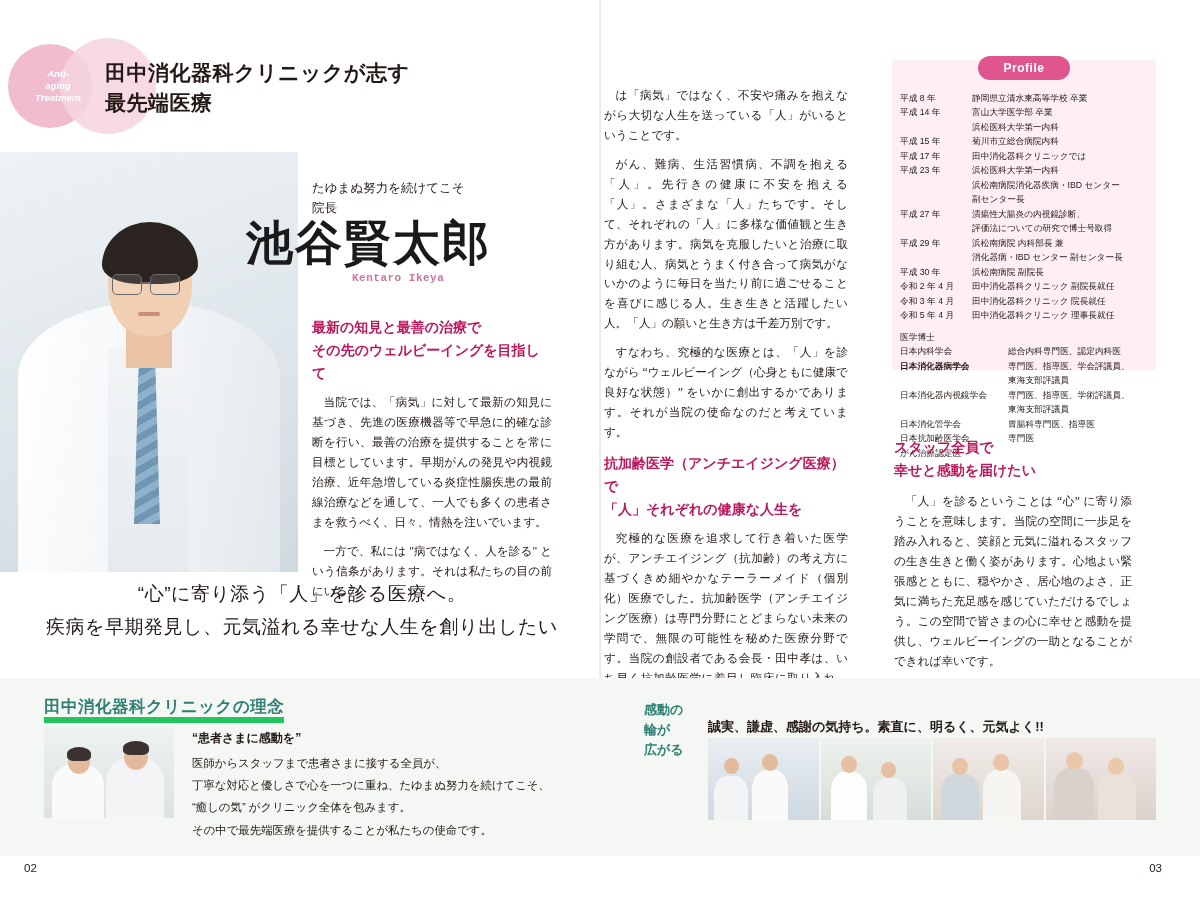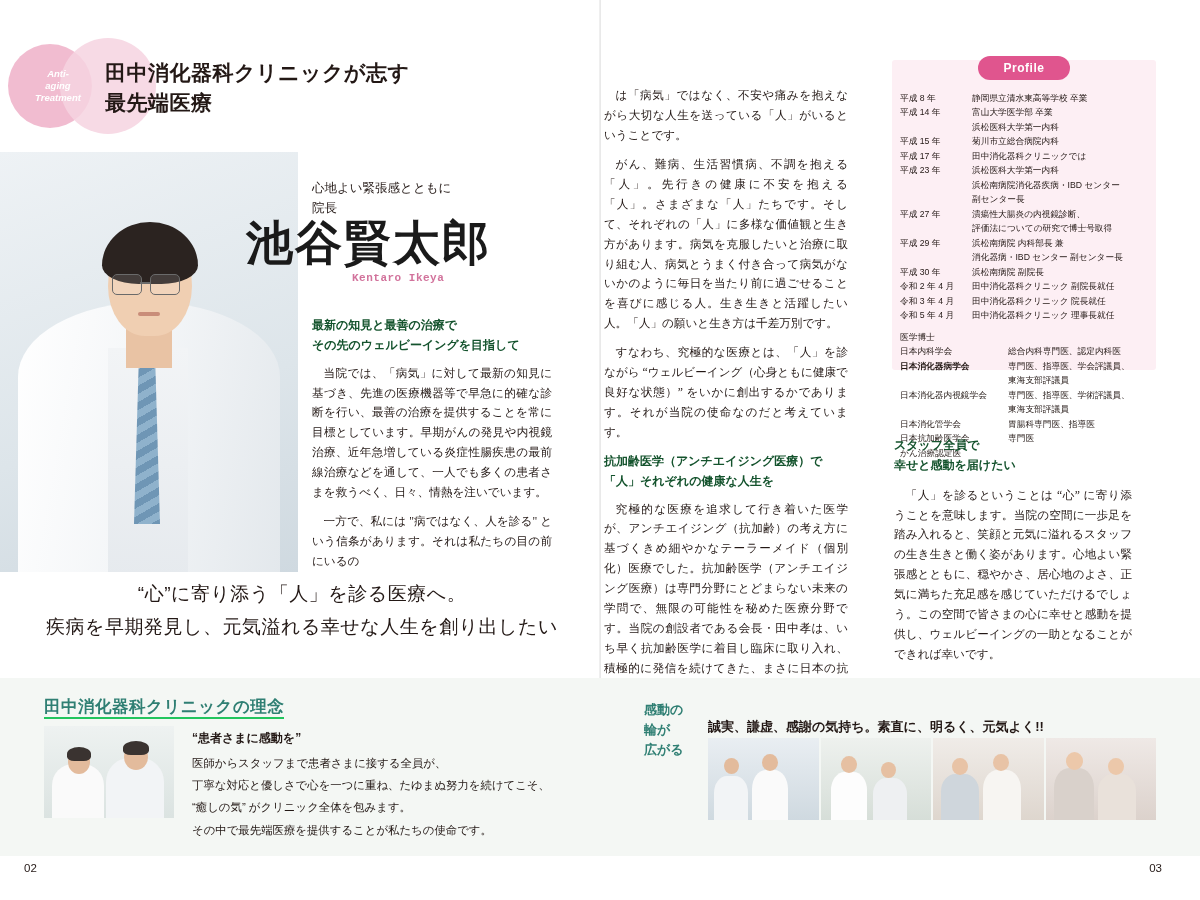--- a/index.html
+++ b/index.html
@@ -87,22 +87,22 @@
     font-size:47px;font-weight:bold;letter-spacing:2px;color:#1a1a1a;
   }
   .name-en{
     position:absolute;left:352px;top:272px;
     font-family:Liberation Mono, monospace;
     font-size:11px;font-weight:bold;color:#d2739c;letter-spacing:.5px;
   }
 
   
   .pink-head{
-    color:#14532d;font-family:"Liberation Sans","DejaVu Sans",sans-serif;
-    font-size:12px;font-weight:bold;line-height:1.65;
+    color:#be185d;font-family:"Liberation Sans","DejaVu Sans",sans-serif;
+    font-size:14px;font-weight:bold;line-height:1.65;
   }
   .body-col{
     font-family:"Liberation Serif","DejaVu Serif",serif;
     font-size:11.6px;line-height:1.72;color:#231815;text-align:justify;
   }
   .body-col p{margin:0 0 9px 0;text-indent:1em;}
 
   .col-a{position:absolute;left:312px;top:316px;width:240px;}
   .col-b{position:absolute;left:604px;top:86px;width:244px;}
   .col-c{position:absolute;left:894px;top:436px;width:238px;}
@@ -135,21 +135,21 @@
   
   .band{
     position:absolute;left:0;top:678px;width:1200px;height:178px;
     background:#f4f7f4;
   }
   .band-left-title{
     position:absolute;left:44px;top:696px;
     font-family:"Liberation Sans","DejaVu Sans",sans-serif;
     font-size:16.5px;font-weight:bold;color:#2f7f73;letter-spacing:.5px;
   }
-  .band-left-title .ul{border-bottom:2px solid #22c55e;padding-bottom:2px;}
+  .band-left-title .ul{border-bottom:6px solid #22c55e;padding-bottom:2px;}
   .band-photo{
     position:absolute;left:44px;top:726px;width:130px;height:92px;overflow:hidden;background:#dfe6e4;
   }
   .band-photo .bp-bg{position:absolute;inset:0;background:linear-gradient(180deg,#eef2f1,#dbe3e1);}
   .bp-p{position:absolute;bottom:0;border-radius:40% 40% 0 0;}
   .bp1{left:8px;width:52px;height:54px;background:#fafafa;}
   .bp2{left:62px;width:58px;height:60px;background:#f2f4f6;}
   .bp-h{position:absolute;border-radius:50%;background:#e3bb9c;}
   .bp-h1{left:24px;top:24px;width:22px;height:24px;}
   .bp-h2{left:80px;top:18px;width:24px;height:26px;}
@@ -230,21 +230,21 @@
     <div class="neck"></div>
     <div class="head"></div>
     <div class="hair"></div>
     <div class="glass-l"></div>
     <div class="glass-r"></div>
     <div class="bridge"></div>
     <div class="mouth"></div>
   </div>
 
   <div class="clinic-line">
-    <div>心地よい緊張感とともに</div>
+    <div>たゆまぬ努力を続けてこそ</div>
     <div>院長</div>
   </div>
   <div class="name">池谷賢太郎</div>
   <div class="name-en">Kentaro Ikeya</div>
 
   <div class="col-a">
     <div class="pink-head">
       <div>最新の知見と最善の治療で</div>
       <div>その先のウェルビーイングを目指して</div>
     </div>

